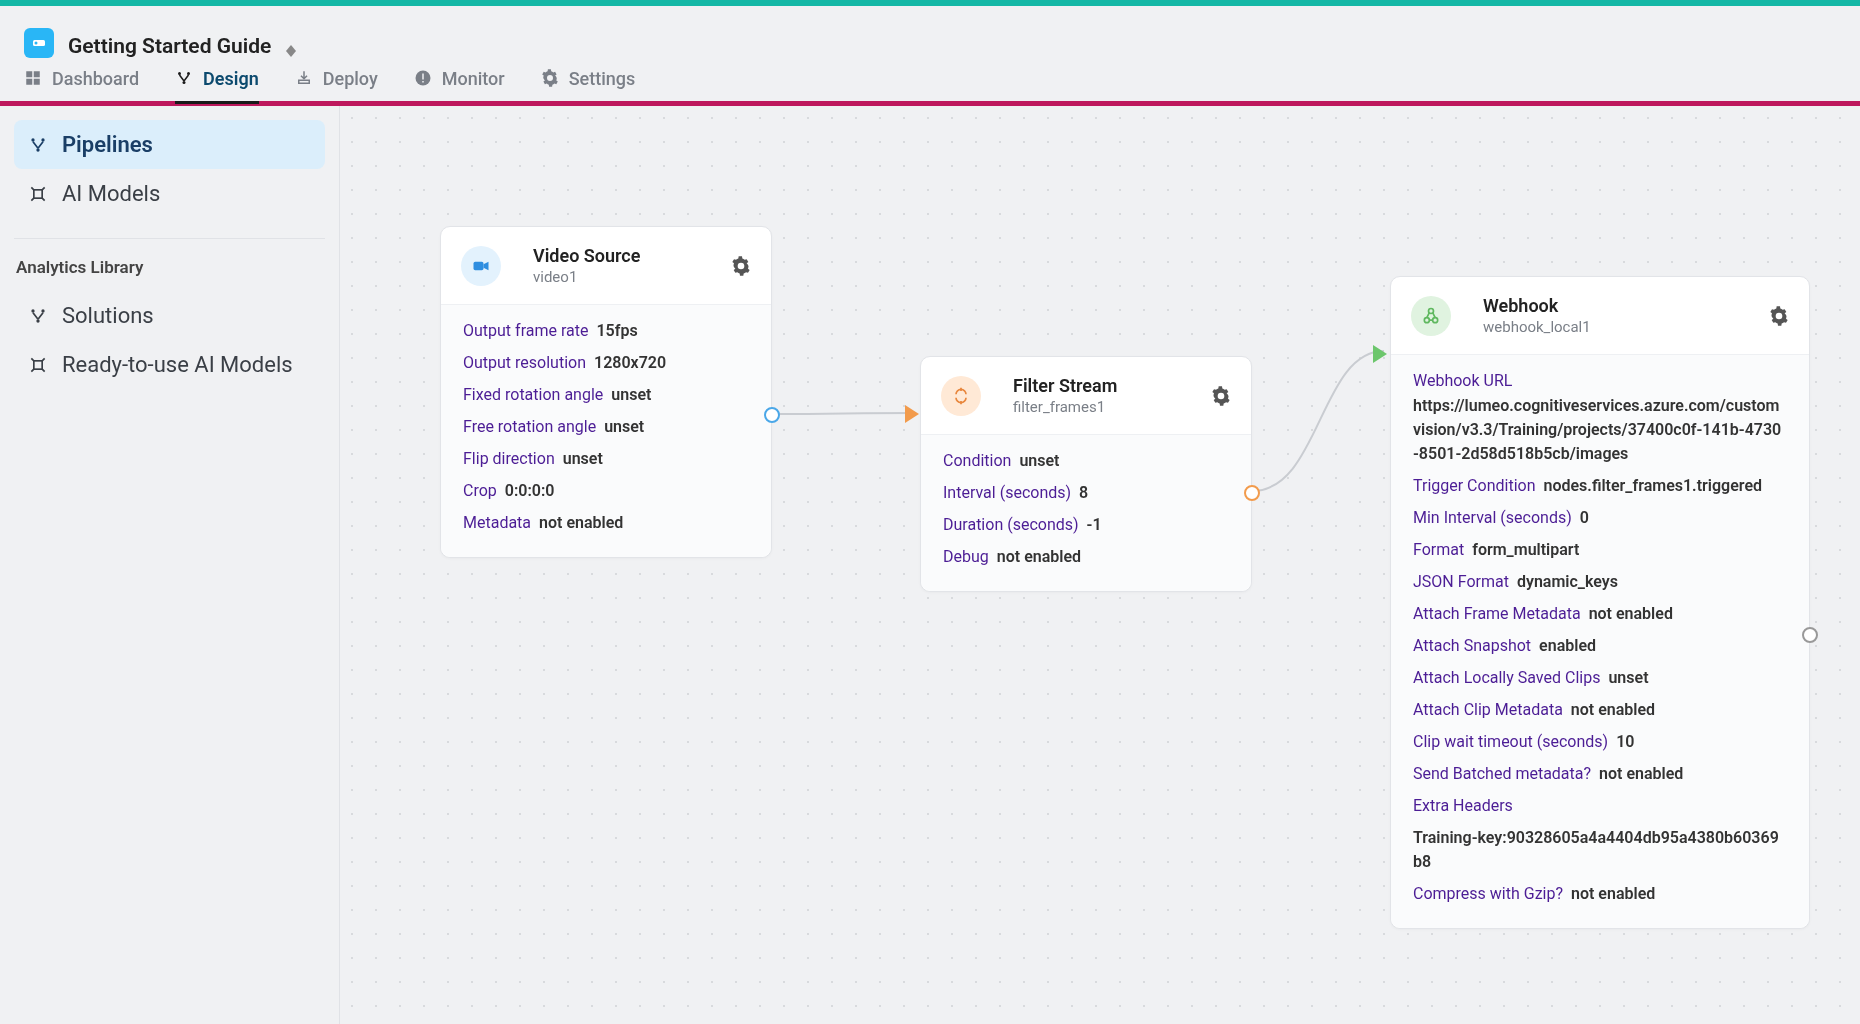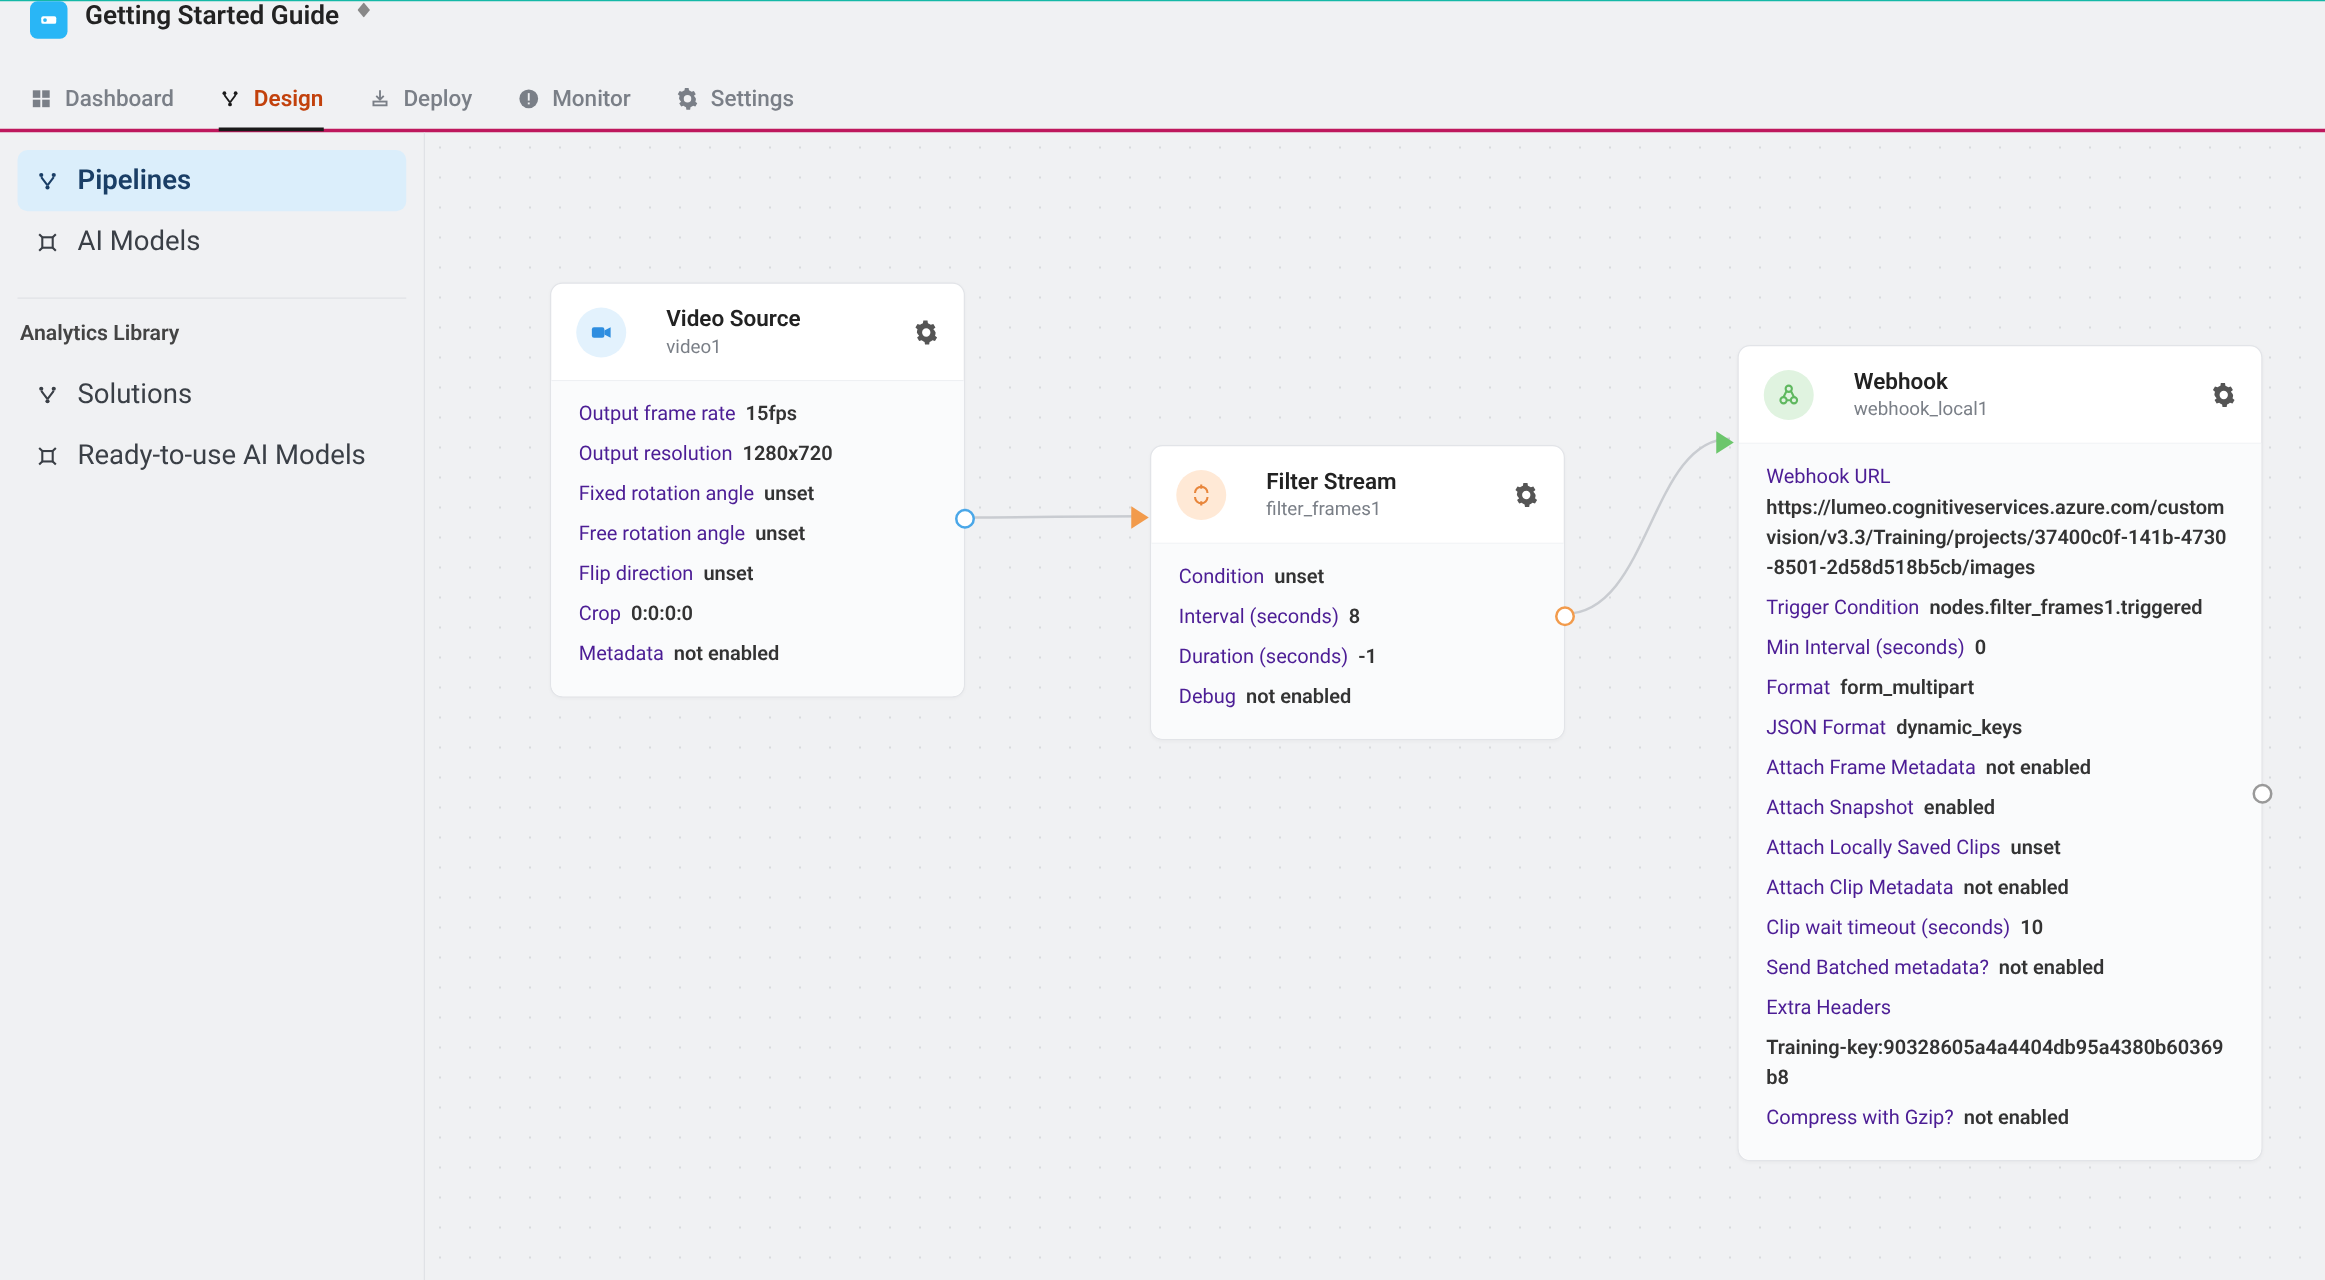--- a/index.html
+++ b/index.html
@@ -7,23 +7,23 @@
       font-family: -apple-system, BlinkMacSystemFont, "Segoe UI", Roboto, sans-serif;
       background: #f0f1f3;
       color: #1a1a1a;
       width: 1860px;
       height: 1024px;
       overflow: hidden;
     }
     .topbar {
       height: 58px;
       display: flex;
-      align-items: flex-start;
+      align-items: flex-end;
       padding: 0 24px;
-      border-top: 1px solid #14b8a6;
+      border-top: 6px solid #14b8a6;
     }
     .logo {
       width: 30px;
       height: 30px;
       background: #29b6f6;
       border-radius: 6px;
       margin-right: 14px;
       display: flex;
       align-items: center;
       justify-content: center;
@@ -42,36 +42,36 @@
       flex-direction: column;
       justify-content: center;
       align-items: center;
       cursor: pointer;
     }
     .nav {
       height: 48px;
       display: flex;
       align-items: center;
       padding: 0 24px;
-      border-bottom: 3px solid #be185d;
+      border-bottom: 5px solid #be185d;
       gap: 36px;
     }
     .nav-item {
       display: flex;
       align-items: center;
       gap: 10px;
       height: 48px;
       cursor: pointer;
       color: #7a7f87;
       font-size: 18px;
       font-weight: 500;
       border-bottom: 3px solid transparent;
     }
     .nav-item.active {
-      color: #c2410c;
+      color: #0c4a6e;
       border-bottom-color: #1a1a1a;
       font-weight: 600;
     }
     .nav-icon { width: 18px; height: 18px; }
     .content { display: flex; height: calc(100% - 106px); }
     .sidebar {
       width: 340px;
       padding: 14px;
       border-right: 1px solid #e0e2e6;
       background: #f0f1f3;

